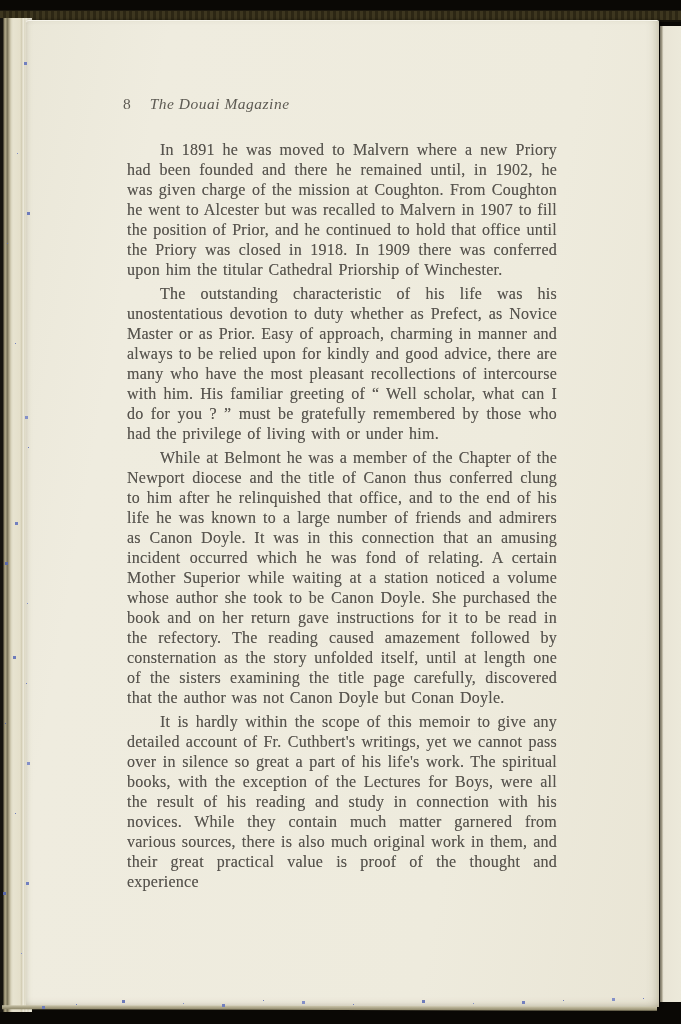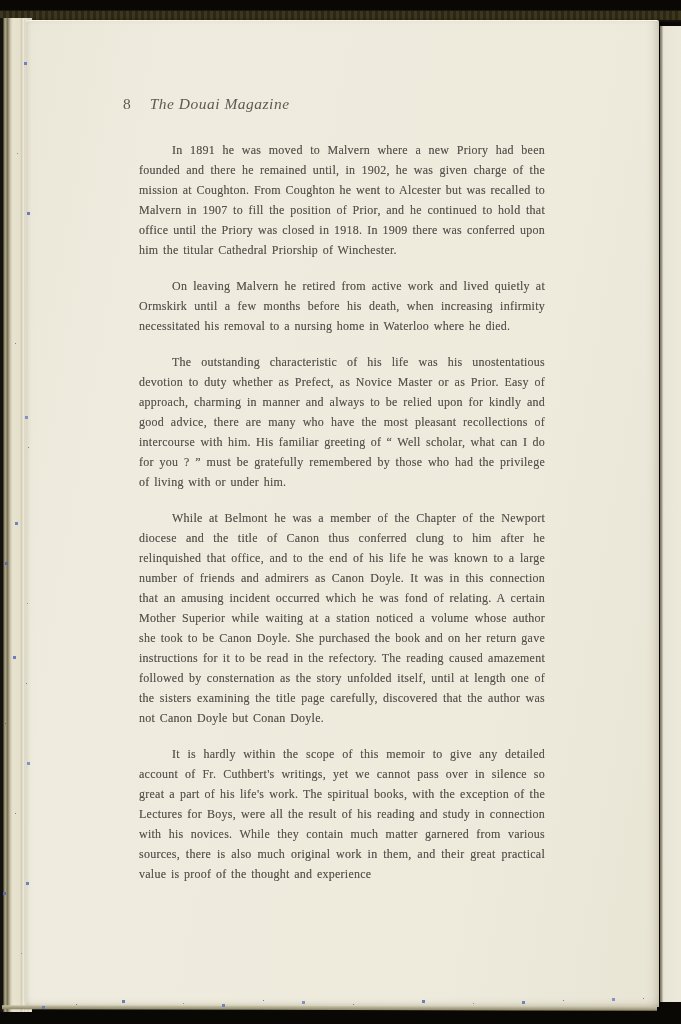--- a/index.html
+++ b/index.html
@@ -84,22 +84,22 @@
   }
   .pagenum {
     display: inline-block;
     margin-right: 14px;
     font-style: normal;
   }
   .running-title {
     font-style: italic;
   }
   .body-text p {
-    margin: 16px;
-    font-size: 12px;
+    margin: 4px;
+    font-size: 16px;
     line-height: 20px;
     color: #57544e;
     text-align: justify;
     text-indent: 33px;
     letter-spacing: 0.25px;
     word-spacing: 1.4px;
     text-shadow: 0 0 0.4px rgba(87,84,78,0.55);
   }
   
   .speckles {
@@ -168,21 +168,20 @@
   <div class="page">
     <div class="page-inner">
 
       <div class="header">
         <span class="pagenum">8</span>
         <span class="running-title">The Douai Magazine</span>
       </div>
 
       <div class="body-text">
         <p>In 1891 he was moved to Malvern where a new Priory had been founded and there he remained until, in 1902, he was given charge of the mission at Coughton.  From Coughton he went to Alcester but was recalled to Malvern in 1907 to fill the position of Prior, and he continued to hold that office until the Priory was closed in 1918.  In 1909 there was conferred upon him the titular Cathedral Priorship of Winchester.</p>
-        <p>On leaving Malvern he retired from active work and lived quietly at Ormskirk until a few months before his death, when increasing infirmity necessitated his removal to a nursing home in Waterloo where he died.</p>
         <p>The outstanding characteristic of his life was his unostentatious devotion to duty whether as Prefect, as Novice Master or as Prior.  Easy of approach, charming in manner and always to be relied upon for kindly and good advice, there are many who have the most pleasant recollections of intercourse with him. His familiar greeting of “ Well scholar, what can I do for you ? ” must be gratefully remembered by those who had the privilege of living with or under him.</p>
         <p>While at Belmont he was a member of the Chapter of the Newport diocese and the title of Canon thus conferred clung to him after he relinquished that office, and to the end of his life he was known to a large number of friends and admirers as Canon Doyle.  It was in this connection that an amusing incident occurred which he was fond of relating.  A certain Mother Superior while waiting at a station noticed a volume whose author she took to be Canon Doyle.  She purchased the book and on her return gave instructions for it to be read in the refectory.  The reading caused amazement followed by consternation as the story unfolded itself, until at length one of the sisters examining the title page carefully, discovered that the author was not Canon Doyle but Conan Doyle.</p>
         <p>It is hardly within the scope of this memoir to give any detailed account of Fr. Cuthbert's writings, yet we cannot pass over in silence so great a part of his life's work.  The spiritual books, with the exception of the Lectures for Boys, were all the result of his reading and study in connection with his novices. While they contain much matter garnered from various sources, there is also much original work in them, and their great practical value is proof of the thought and experience</p>
       </div>
 
     </div>
   </div>
 
   <div class="bottom-edge"></div>
 

